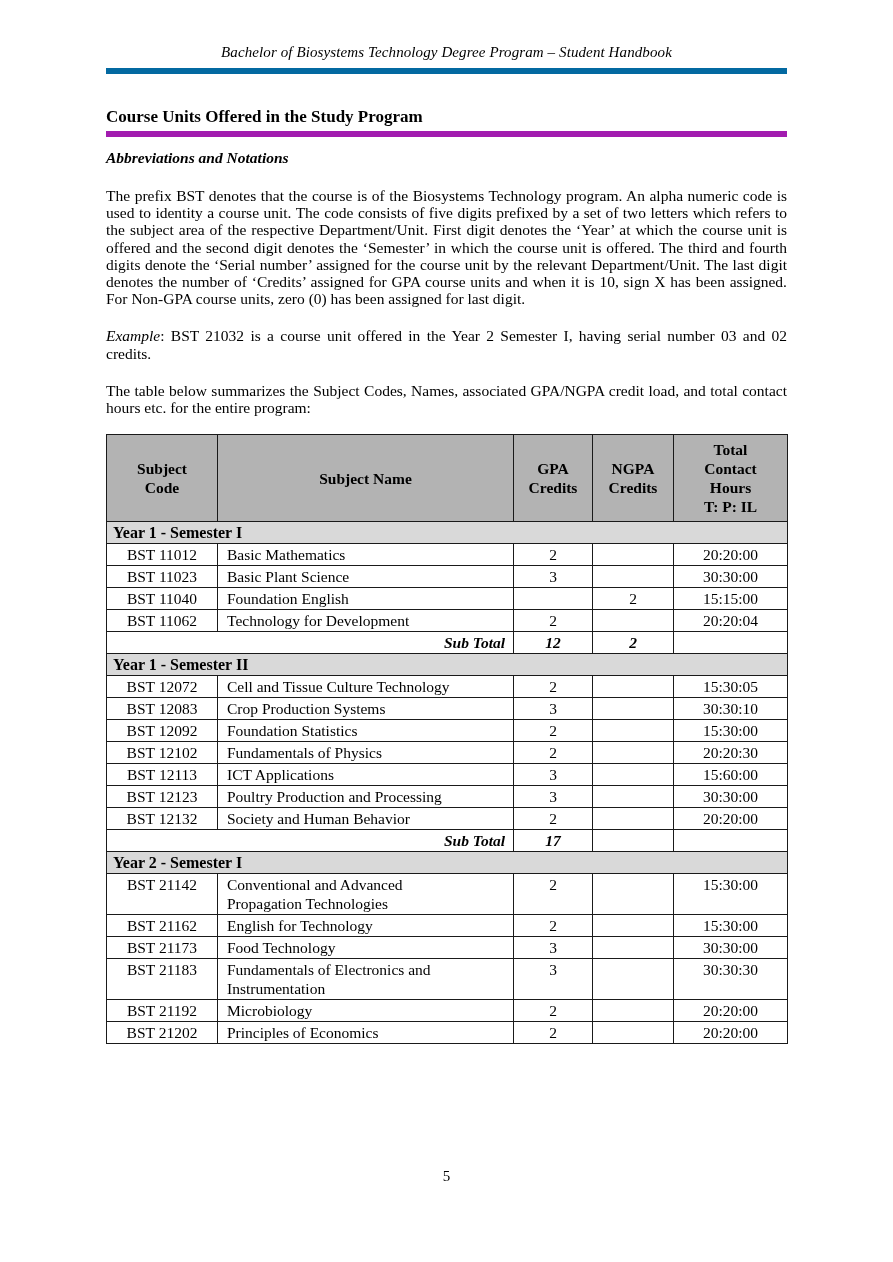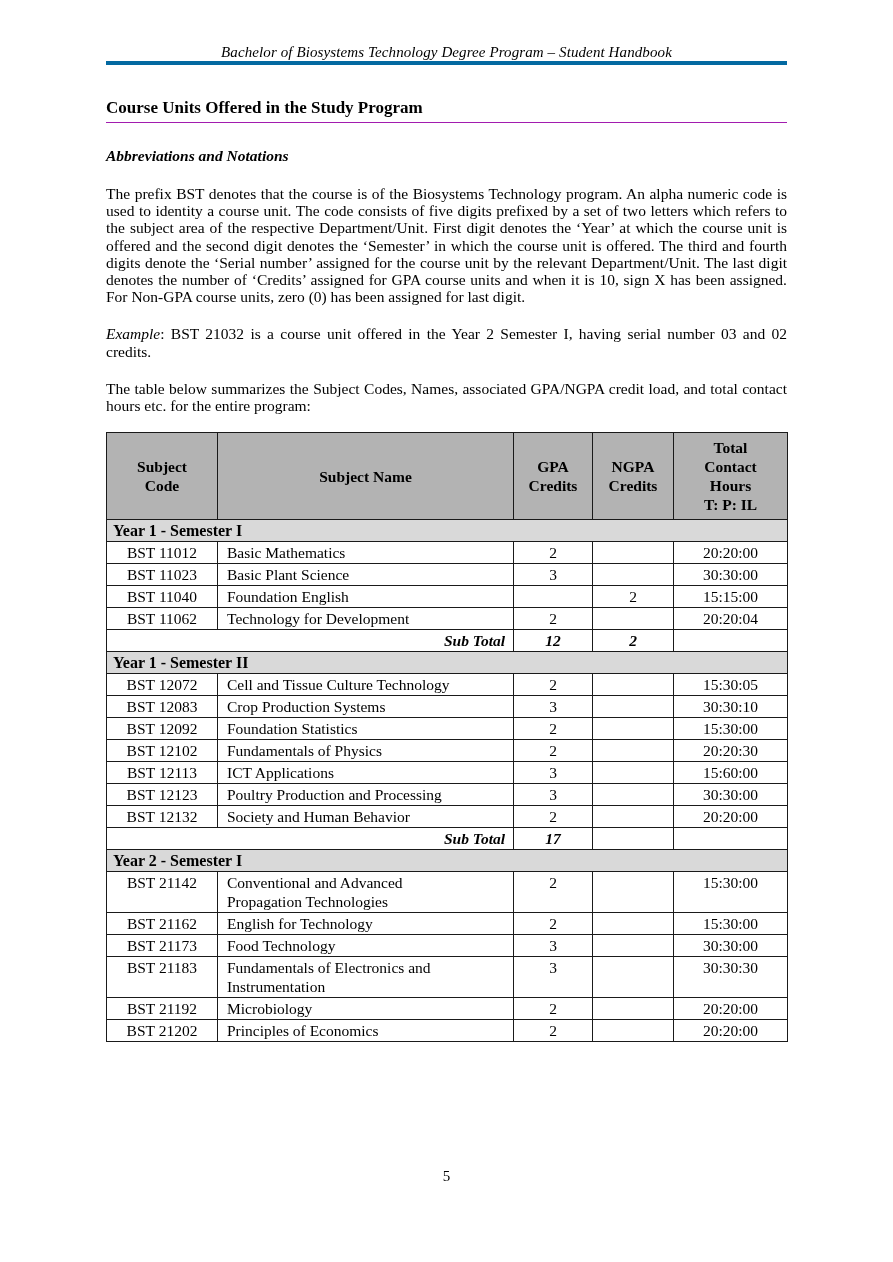--- a/index.html
+++ b/index.html
@@ -14,32 +14,33 @@
   }
   .page-inner {
     width: 681px;
     margin: 0 auto;
     padding-top: 44px;
   }
   .running-header {
     font-style: italic;
     font-size: 15px;
     text-align: center;
-    border-bottom: 4px solid #0369a1;
+    padding-bottom: 7px;
+    border-bottom: 6px solid #0369a1;
     letter-spacing: 0.1px;
   }
   .doc-title {
     margin-top: 33px;
     font-size: 17px;
     font-weight: bold;
     padding-bottom: 4px;
-    border-bottom: 1px solid #a21caf;
+    border-bottom: 6px solid #a21caf;
   }
   .doc-subtitle {
-    margin-top: 24px;
+    margin-top: 12px;
     font-size: 15.5px;
     font-weight: bold;
     font-style: italic;
   }
   p.body-text {
     margin-top: 20px;
     font-size: 15.5px;
     line-height: 17.2px;
     text-align: justify;
   }

